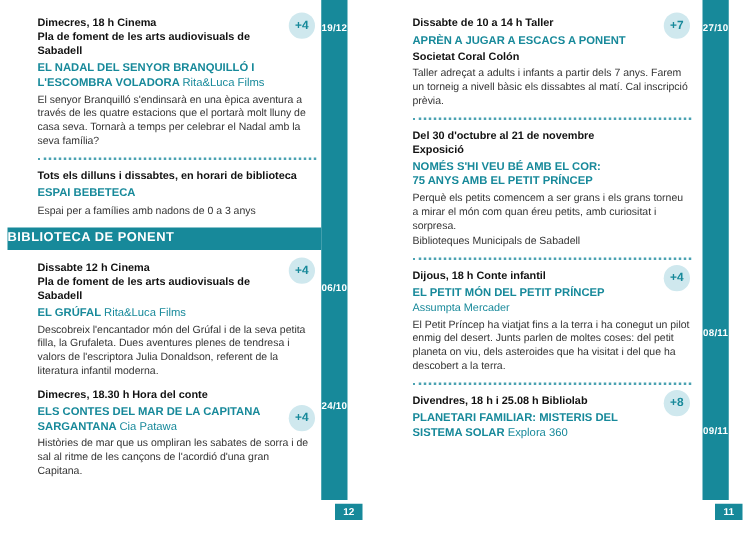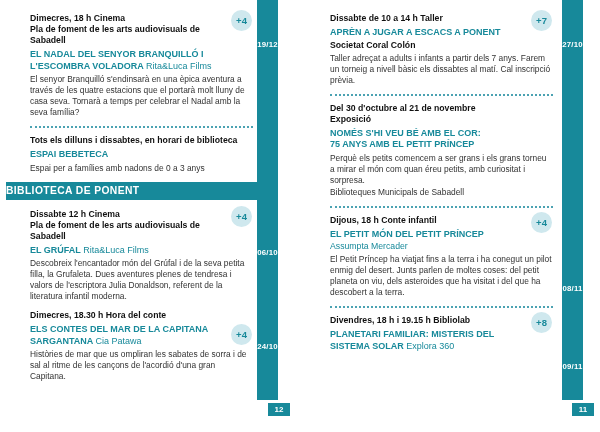--- a/index.html
+++ b/index.html
@@ -13,21 +13,21 @@
   .page{ position:absolute; top:0; width:300px; height:432px; }
   #page-left{ left:0; }
   #page-right{ left:300px; }
   .content{ position:absolute; left:30px; top:13px; width:223px; }
 
   .band{ position:absolute; top:0; width:21px; height:400px; background:var(--teal); }
   #page-left .band{ left:257px; }
   #page-right .band{ left:262px; }
   .band-date{
     position:absolute; left:0; width:100%; text-align:center;
-    color:#fff; font-size:7.8px; font-weight:bold; letter-spacing:.2px; white-space:nowrap;margin-top:22px;
+    color:#fff; font-size:7.8px; font-weight:bold; letter-spacing:.2px; white-space:nowrap;
   }
   .ld0{ top:18px; } .ld1{ top:226px; } .ld2{ top:320px; }
   .rd0{ top:18px; } .rd2{ top:262px; } .rd3{ top:340px; }
 
   .pagenum{
     position:absolute; top:403px; width:22px; height:13px; background:var(--teal);
     color:#fff; font-size:8px; font-weight:bold;
     display:flex; align-items:center; justify-content:center;
   }
   #page-left .pagenum{ left:268px; }
@@ -134,21 +134,21 @@
       <p class="when pad">Dijous, 18 h Conte infantil</p>
       <p class="title pad">EL PETIT MÓN DEL PETIT PRÍNCEP</p>
       <p class="credit-line credit-teal">Assumpta Mercader</p>
       <p class="body">El Petit Príncep ha viatjat fins a la terra i ha conegut un pilot enmig del desert. Junts parlen de moltes coses: del petit planeta on viu, dels asteroides que ha visitat i del que ha descobert a la terra.</p>
     </article>
 
     <div class="sep"></div>
 
     <article class="entry">
       <span class="badge">+8</span>
-      <p class="when pad">Divendres, 18 h i 19.15 h Bibliolab</p>
+      <p class="when pad">Divendres, 18 h i 25.08 h Bibliolab</p>
       <p class="title pad"><span>PLANETARI FAMILIAR: MISTERIS DEL SISTEMA SOLAR</span> <span class="credit">Explora 360</span></p>
     </article>
 
   </div>
 
   <div class="band">
     <span class="band-date rd0">27/10</span>
     <span class="band-date rd2">08/11</span>
     <span class="band-date rd3">09/11</span>
   </div>

